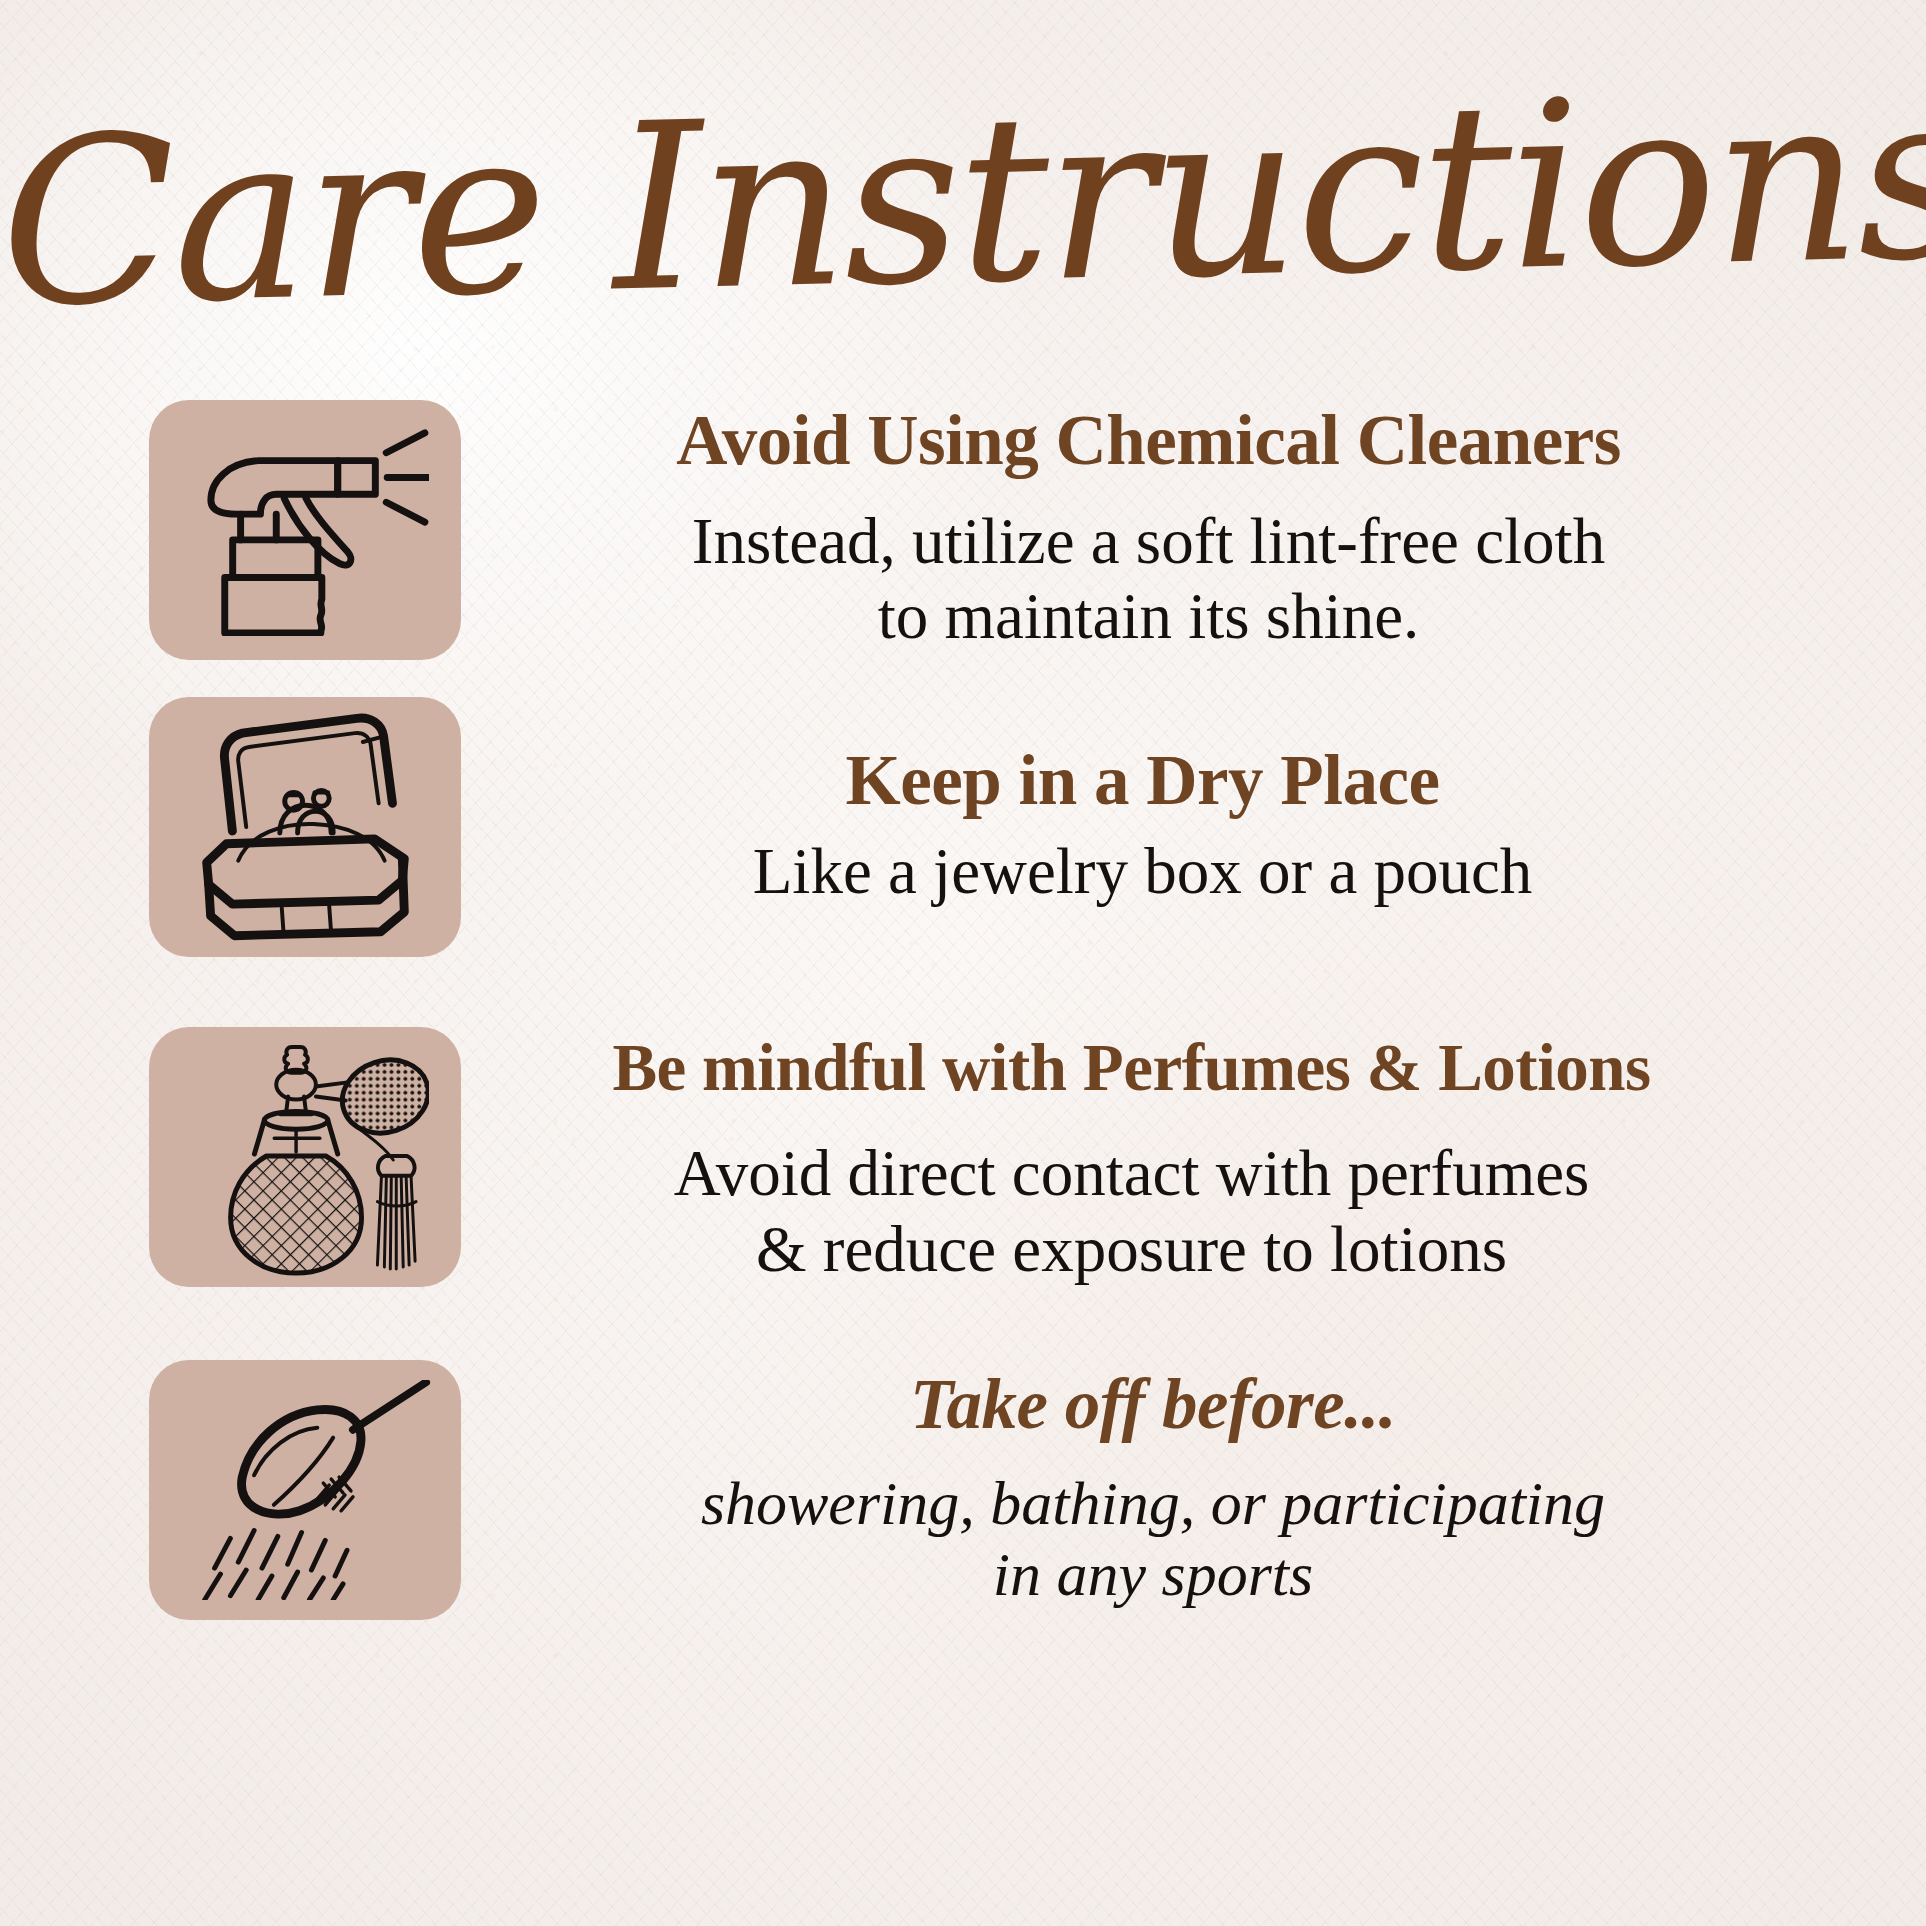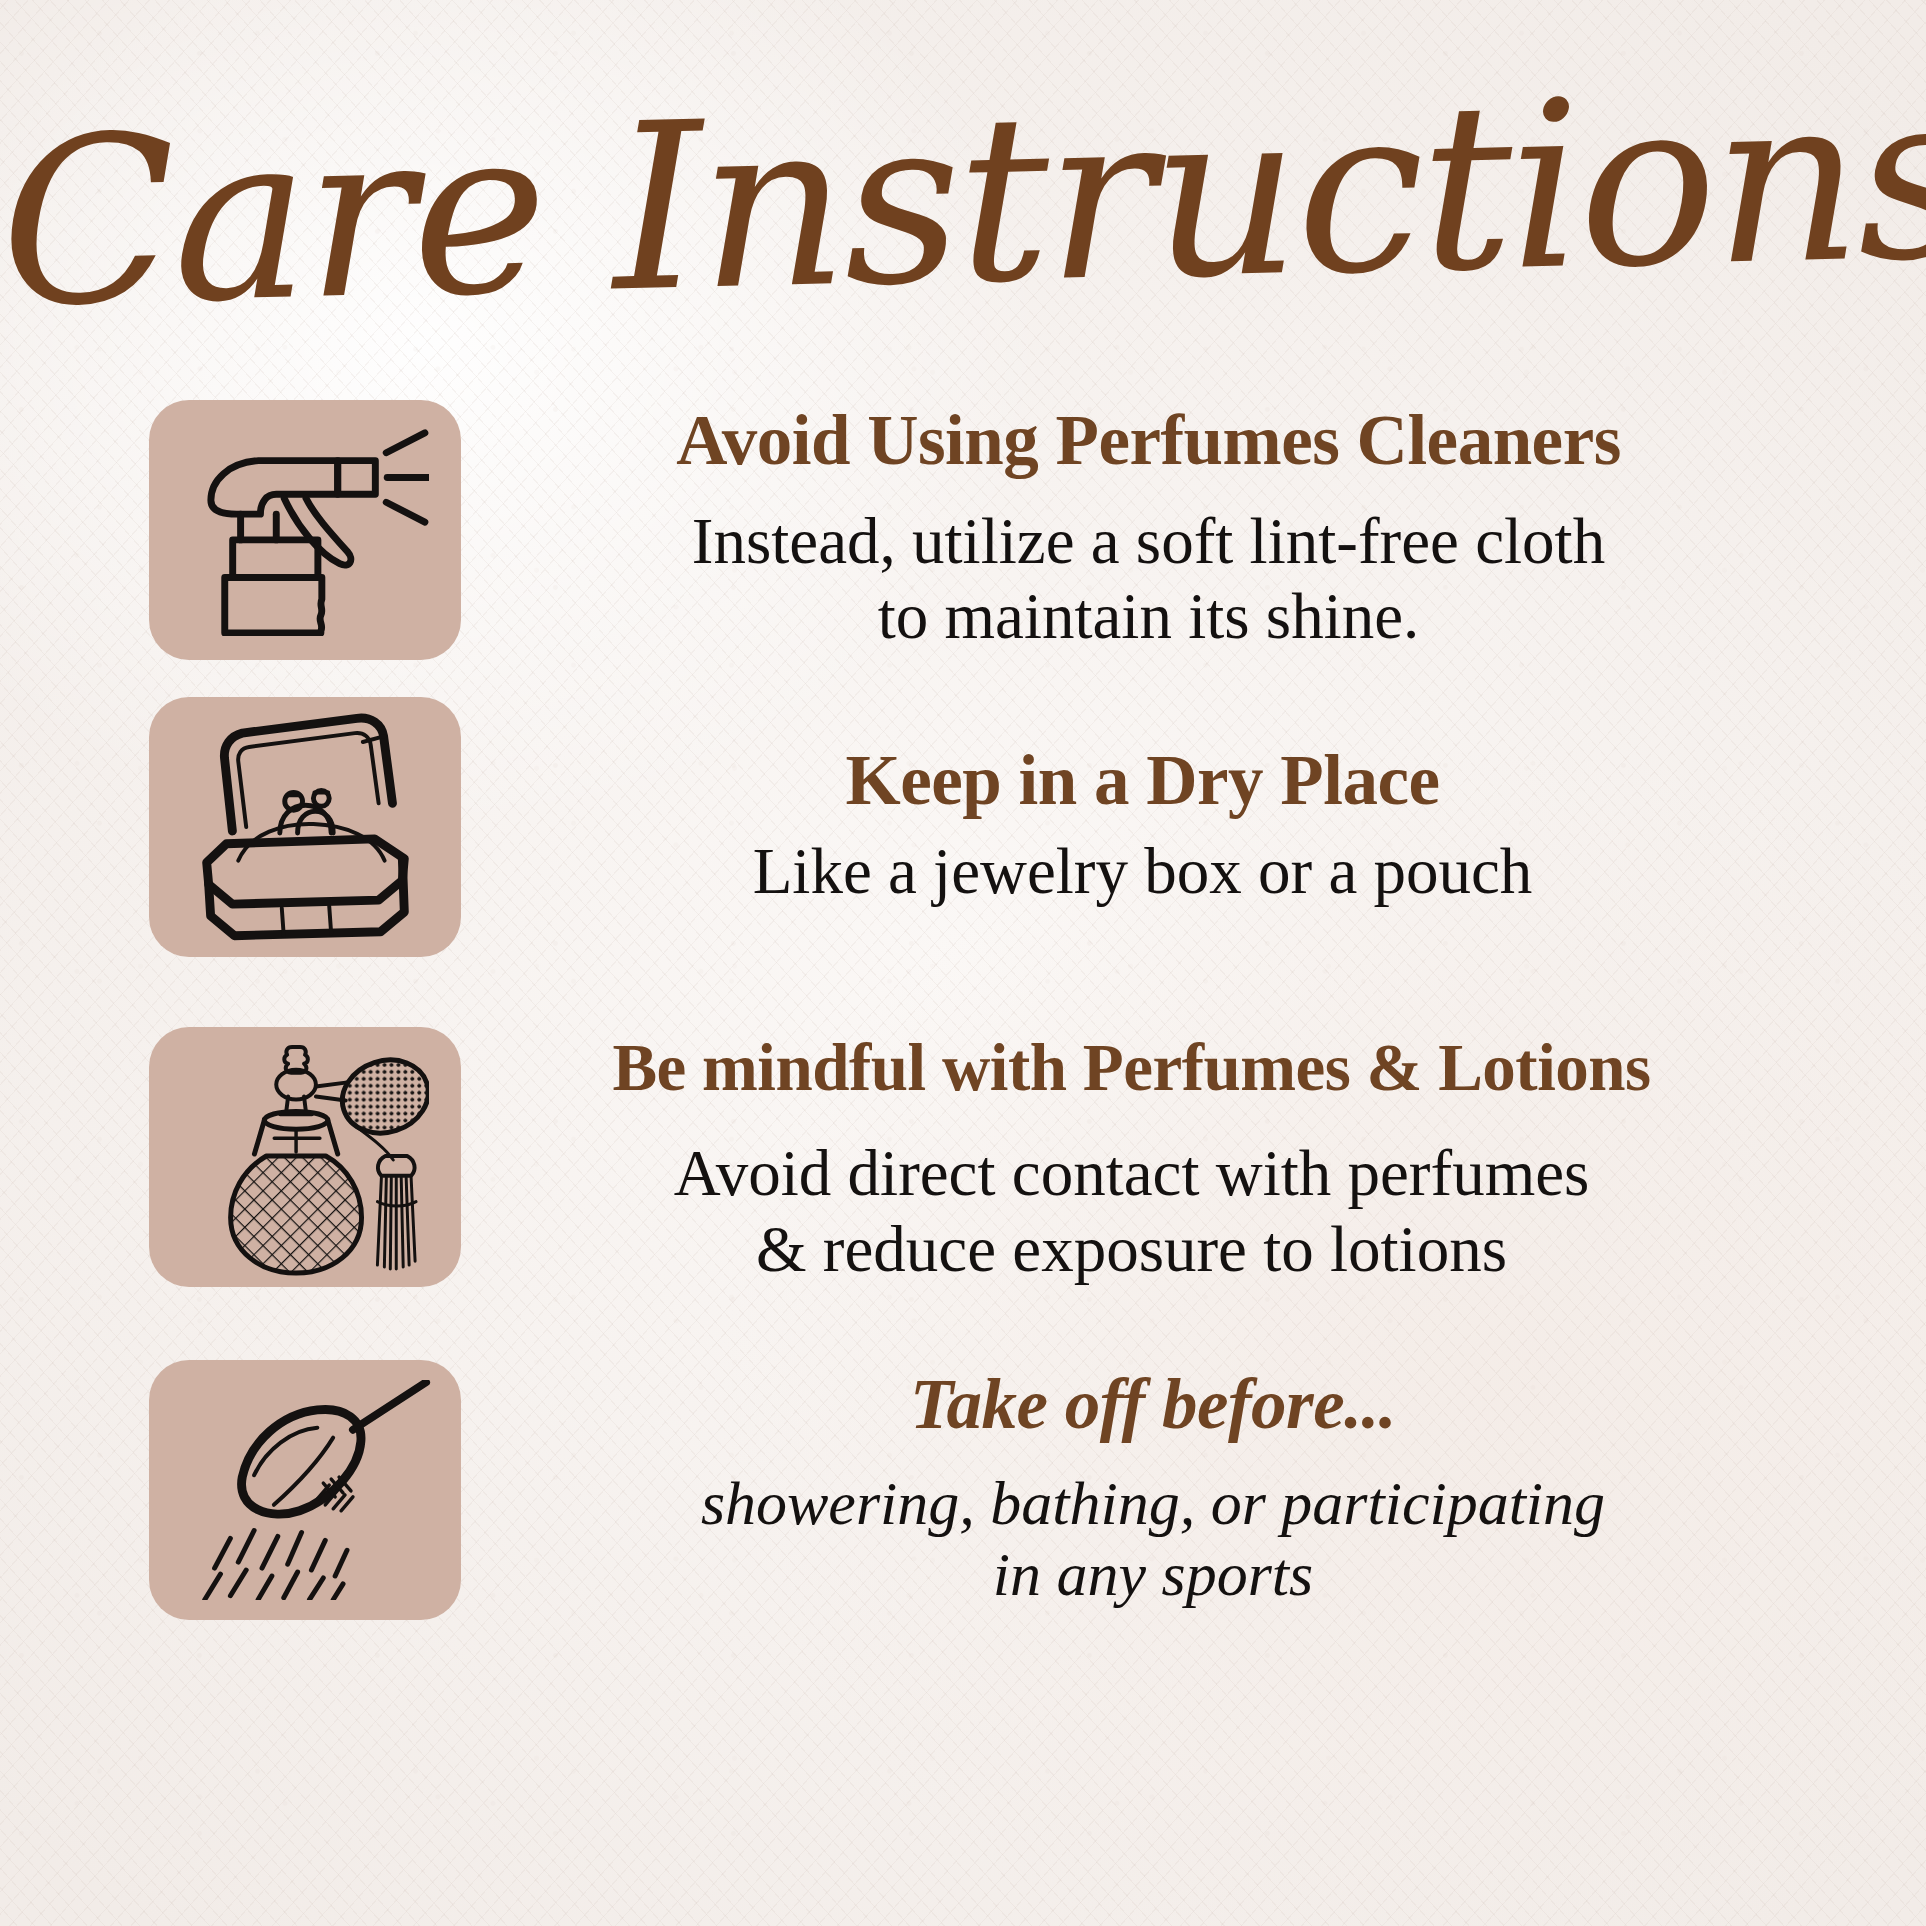--- a/index.html
+++ b/index.html
@@ -150,21 +150,21 @@
           <path d="M96 92 L96 118"></path>
 
           <rect x="52" y="118" width="86" height="38"></rect>
 
           <path d="M44 156 L142 156 L142 178 C139 184 144 188 141 194 C138 200 144 204 141 210
                    L141 212 L44 212 Z"></path>
         </svg>
       </span>
     </div>
     <div class="row-text">
-      <div class="row-heading">Avoid Using Perfumes Cleaners</div>
+      <div class="row-heading">Avoid Using Chemical Cleaners</div>
       <div class="row-body">Instead, utilize a soft lint-free cloth
 to maintain its shine.</div>
     </div>
   </div>
 
   <div class="row" id="row-1">
     <div class="icon-tile">
       <span>
         <svg width="249" height="230" viewBox="0 0 252 232" fill="none" stroke="#141110" stroke-linecap="round" stroke-linejoin="round">
 

